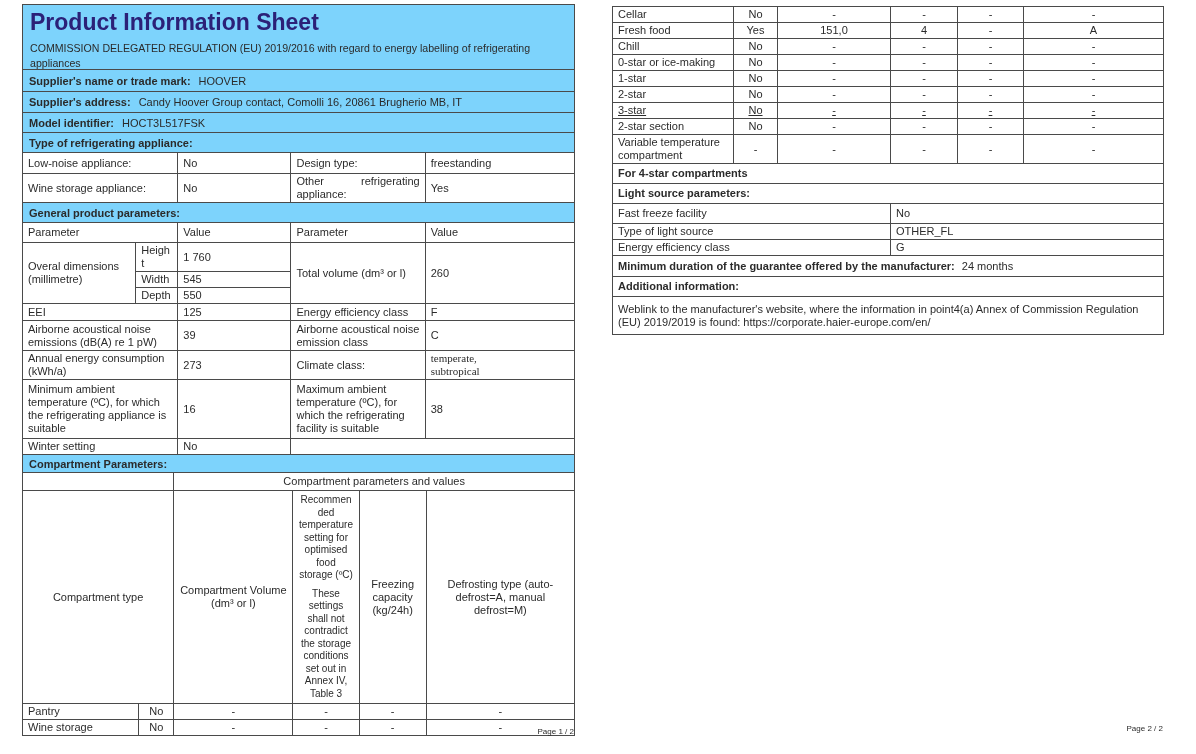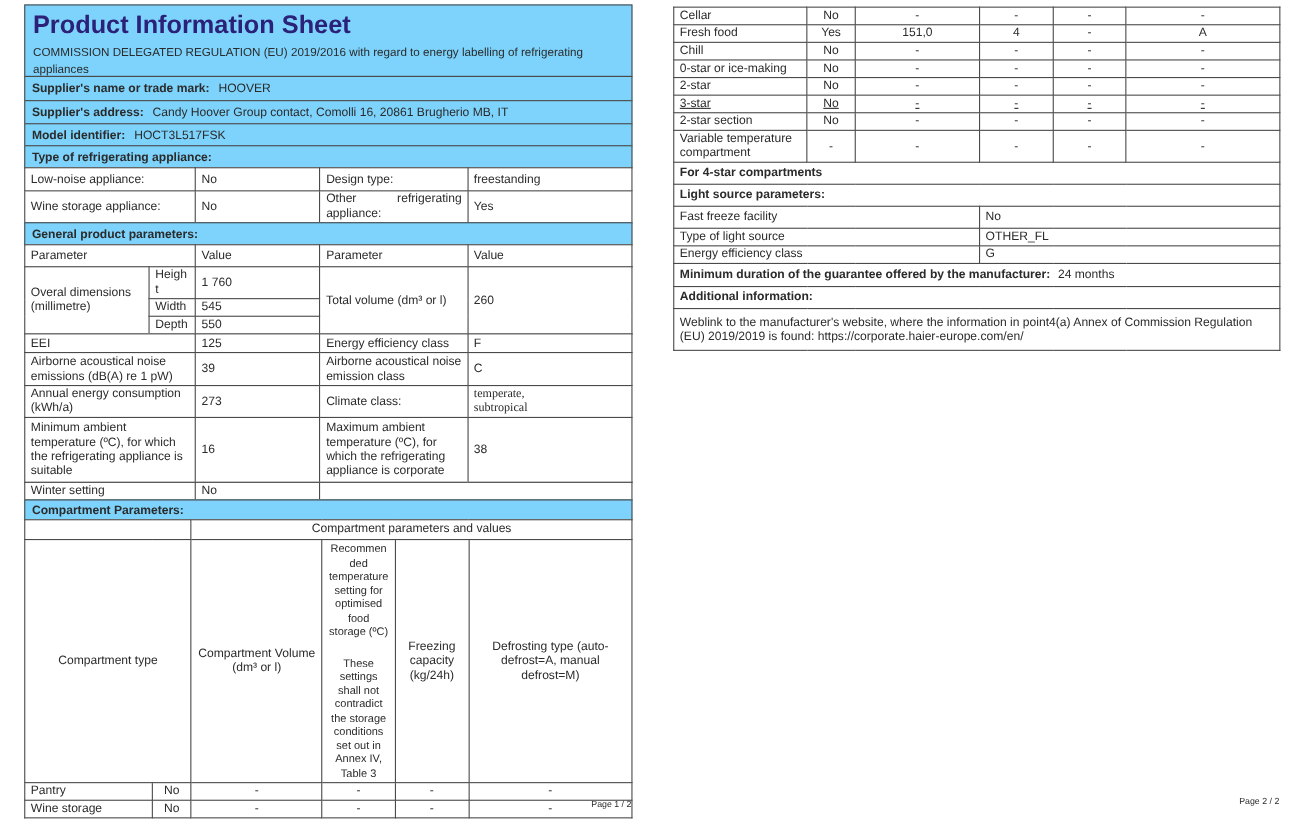--- a/index.html
+++ b/index.html
@@ -24,21 +24,21 @@
   .sechead { display:flex; align-items:center; padding:0 6px; font-size:11px; font-weight:bold; }
   table.tbl { border-collapse:collapse; table-layout:fixed; width:100%; background:#fff; }
   .tbl td {
     border:1px solid #4a4a4a; padding:1px 5px; font-size:11px; line-height:13px;
     vertical-align:middle; box-sizing:border-box; overflow:hidden; word-wrap:break-word;
   }
   .tbl td.c { text-align:center; }
   .tbl td.b { font-weight:bold; }
   .tbl td.just { text-align:justify; }
   .tbl td.rec { vertical-align:top; font-size:10px; line-height:12.5px; padding-top:3px; text-align:center; }
-  .rec .rec2 { margin-top:16px; }
+  .rec .rec2 { margin-top:6px; }
   .climate { width:80px;font-family:Liberation Serif, serif; }
   .guarval { margin-left:7px; font-weight:normal; }
   .weblinkcell { line-height:15px; }
   .pagenum {
     position:absolute; right:1px; font-size:8px; color:#2b2b2b; text-align:right;margin-left:33px;
   }
   #p1 .pagenum { top:724px; }
   #p2 .pagenum { top:719px; }
 </style>
 </head>
@@ -161,21 +161,21 @@
         <td>Annual energy consumption (kWh/a)</td>
         <td>273</td>
         <td>Climate class:</td>
         <td>
             <div class="climate">temperate, subtropical</div>
           </td>
       </tr>
       <tr style="height:59px">
         <td>Minimum ambient temperature (ºC), for which the refrigerating appliance is suitable</td>
         <td>16</td>
-        <td>Maximum ambient temperature (ºC), for which the refrigerating appliance is corporate</td>
+        <td>Maximum ambient temperature (ºC), for which the refrigerating facility is suitable</td>
         <td>38</td>
       </tr>
     </tbody>
   </table>
 
   <table class="tbl">
     <colgroup>
         <col style="width:155px">
         <col style="width:113px">
         <col style="width:134px">
@@ -276,20 +276,28 @@
         </tr>
         <tr style="height: 16px;">
           <td>0-star or ice-making</td>
           <td class="c">No</td>
           <td class="c">-</td>
           <td class="c">-</td>
           <td class="c">-</td>
           <td class="c">-</td>
         </tr>
         <tr style="height: 16px;">
+          <td>1-star</td>
+          <td class="c">No</td>
+          <td class="c">-</td>
+          <td class="c">-</td>
+          <td class="c">-</td>
+          <td class="c">-</td>
+        </tr>
+        <tr style="height: 16px;">
           <td>2-star</td>
           <td class="c">No</td>
           <td class="c">-</td>
           <td class="c">-</td>
           <td class="c">-</td>
           <td class="c">-</td>
         </tr>
         <tr style="height: 16px; text-decoration: underline;">
           <td>3-star</td>
           <td class="c">No</td>

